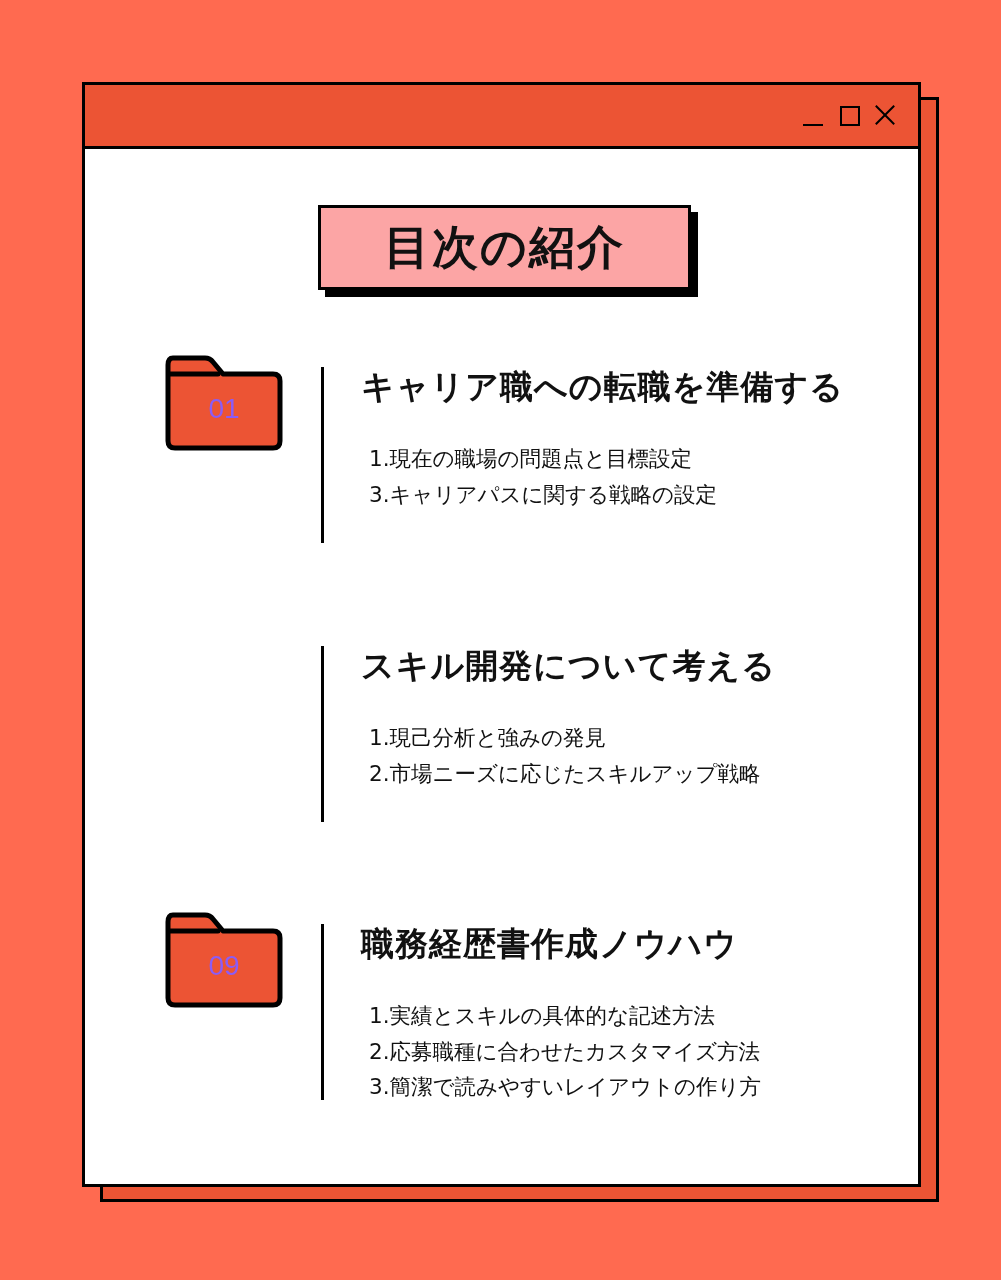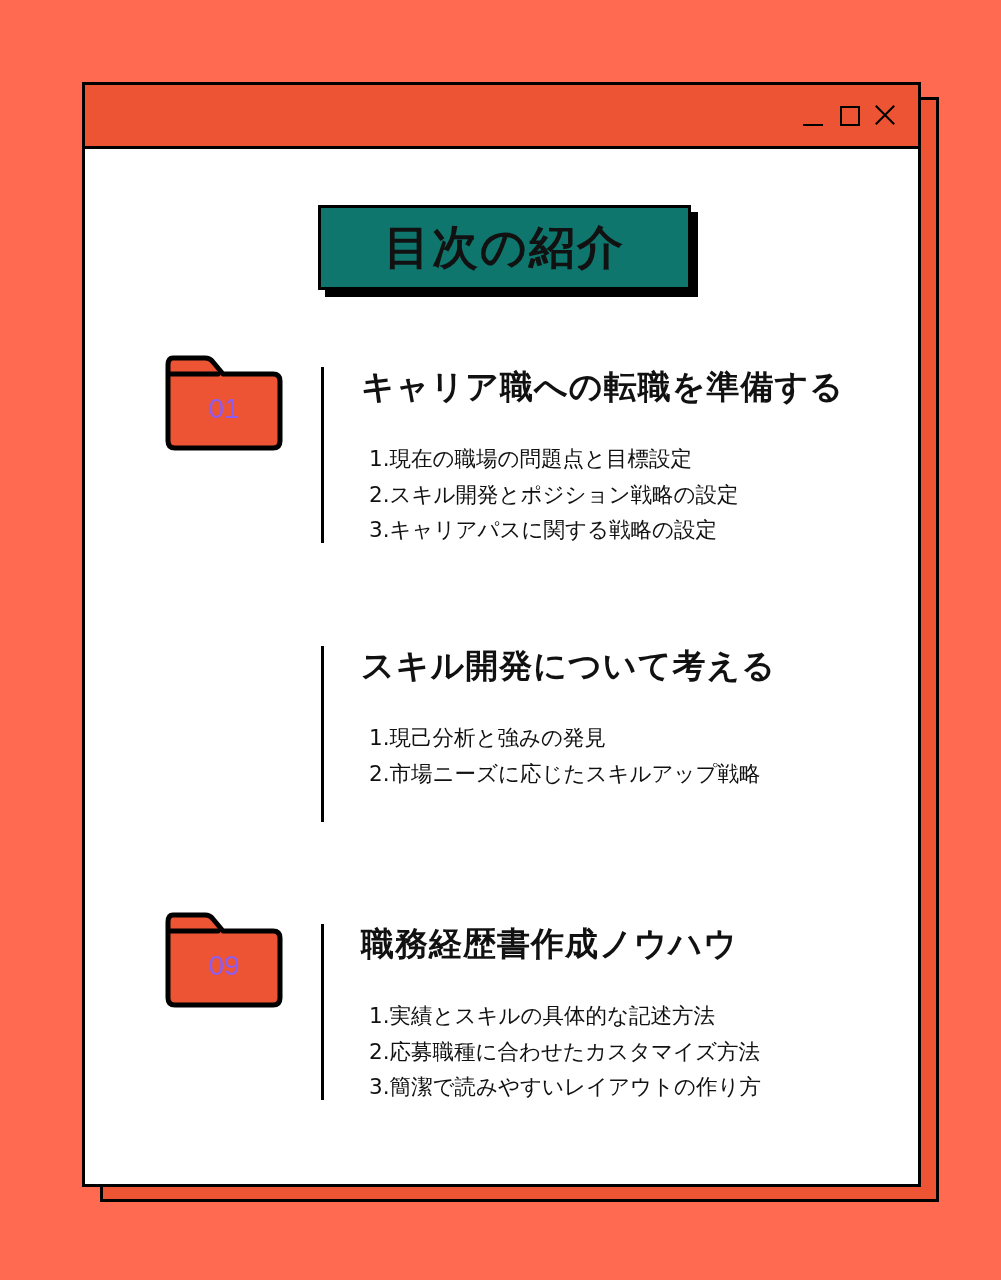--- a/index.html
+++ b/index.html
@@ -27,21 +27,21 @@
   .ctl-max::after { content:""; position:absolute; left:2px; top:1px; width:16px; height:16px; border:2px solid #000; }
   .ctl-close::before, .ctl-close::after {
     content:""; position:absolute; left:-2px; top:9px; width:26px; height:2px; background:#000;
   }
   .ctl-close::before { transform:rotate(45deg); }
   .ctl-close::after { transform:rotate(-45deg); }
 
   .title-box-wrap { position:absolute; left:233px; top:120px; width:373px; height:85px; }
   .title-box-shadow { position:absolute; left:7px; top:7px; width:373px; height:85px; background:#000; }
   .title-box {
-    position:absolute; left:0; top:0; width:367px; height:79px; background:#0f766e; border:3px solid #000;
+    position:absolute; left:0; top:0; width:367px; height:79px; background:#fca5a5; border:3px solid #000;
     display:flex; align-items:center; justify-content:center;
     font-size:46px; font-weight:bold; letter-spacing:2px;
   }
 
   .section { position:absolute; left:0; width:833px; height:180px; }
   .folder { position:absolute; left:80px; top:0; width:118px; height:96px; }
   .folder svg { position:absolute; left:0; top:0; }
   .folder-num {
     position:absolute; left:0; right:0; top:38px; text-align:center;
     font-family:"Liberation Sans", sans-serif; font-size:28px; color:#8b5cf6;
@@ -75,21 +75,20 @@
       <svg width="118" height="96" viewBox="0 0 118 96">
         <path d="M8 3 H40 Q45 3 48 7 L58 19 H108 Q115 19 115 26 V86 Q115 93 108 93 H10 Q3 93 3 86 V10 Q3 3 8 3 Z" fill="#EC5434" stroke="#000" stroke-width="5" stroke-linejoin="round"></path>
         <path d="M5 19 H53" stroke="#000" stroke-width="5" stroke-linecap="round"></path>
       </svg>
       <div class="folder-num">01</div>
     </div>
     <div class="divider"></div>
     <div class="sec-title">キャリア職への転職を準備する</div>
     <ul class="sec-items">
       <li>1.現在の職場の問題点と目標設定</li>
-      <li>2.スキル開発とポジション戦略の設定</li>
       <li>3.キャリアパスに関する戦略の設定</li>
     </ul>
   </div>
 
   <div class="section" style="top:549px;">
     <div class="divider"></div>
     <div class="sec-title">スキル開発について考える</div>
     <ul class="sec-items">
       <li>1.現己分析と強みの発見</li>
       <li>2.市場ニーズに応じたスキルアップ戦略</li>

